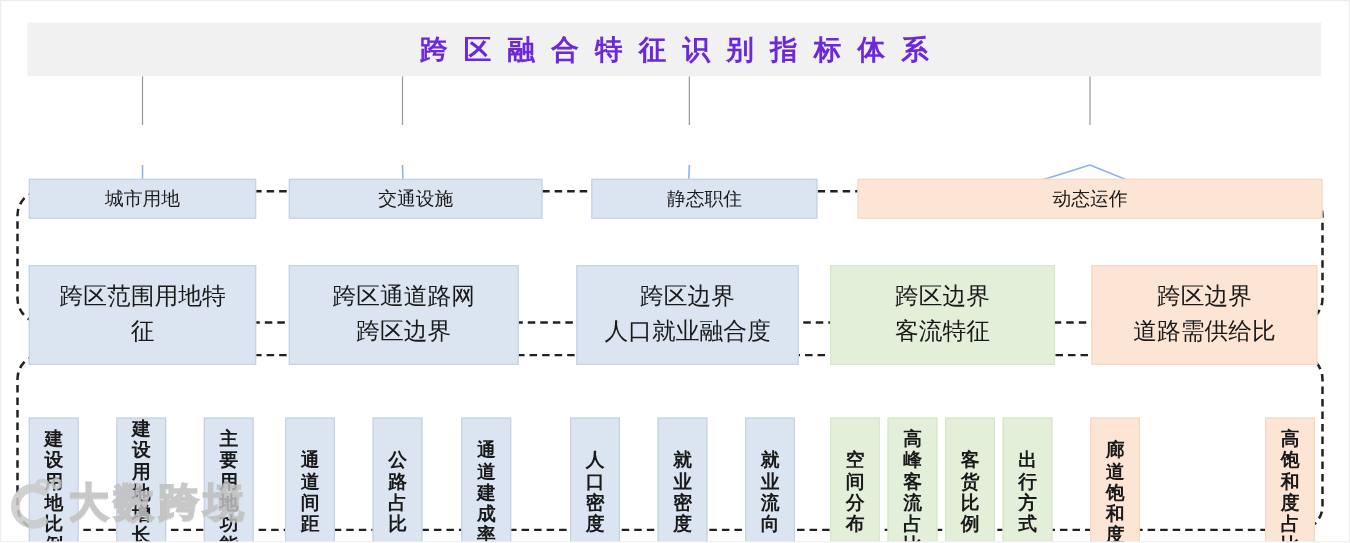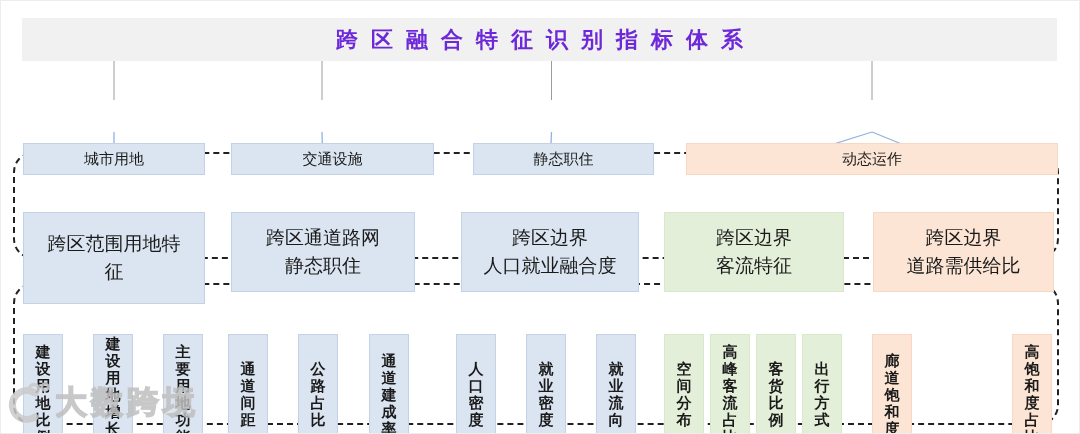--- a/index.html
+++ b/index.html
@@ -77,24 +77,24 @@
       <div class="frame" style="left: 12px; top: 151px; width: 1046px; height: 107px;"></div>
       <div class="frame" style="left: 12px; top: 282px; width: 1046px; height: 142px;"></div>
     </div>
   <div id="level2">
       <div class="node l2-box theme-blue" style="left: 22px; top: 99px; width: 182px; height: 32px;">城市用地</div>
       <div class="node l2-box theme-blue" style="left: 230px; top: 99px; width: 203px; height: 32px;">交通设施</div>
       <div class="node l2-box theme-blue" style="left: 472px; top: 99px; width: 181px; height: 32px;">静态职住</div>
       <div class="node l2-box theme-orange" style="left: 685px; top: 99px; width: 372px; height: 32px;">动态运作</div>
     </div>
   <div id="level3">
-      <div class="node l3-box theme-blue" style="left: 22px; top: 168px; width: 182px; height: 92px;">跨区范围用地特
+      <div class="node l3-box theme-blue" style="left: 22px; top: 168px; width: 182px; height: 80px;">跨区范围用地特
 征</div>
       <div class="node l3-box theme-blue" style="left: 230px; top: 168px; width: 184px; height: 80px;">跨区通道路网
-静态职住</div>
+跨区边界</div>
       <div class="node l3-box theme-blue" style="left: 460px; top: 168px; width: 178px; height: 80px;">跨区边界
 人口就业融合度</div>
       <div class="node l3-box theme-green" style="left: 663px; top: 168px; width: 180px; height: 80px;">跨区边界
 客流特征</div>
       <div class="node l3-box theme-orange" style="left: 872px; top: 168px; width: 181px; height: 80px;">跨区边界
 道路需供给比</div>
     </div>
   <div id="indicators">
       <div class="node ind-box theme-blue" style="left: 22px; top: 290px; width: 40px; height: 120px;">建
 设

